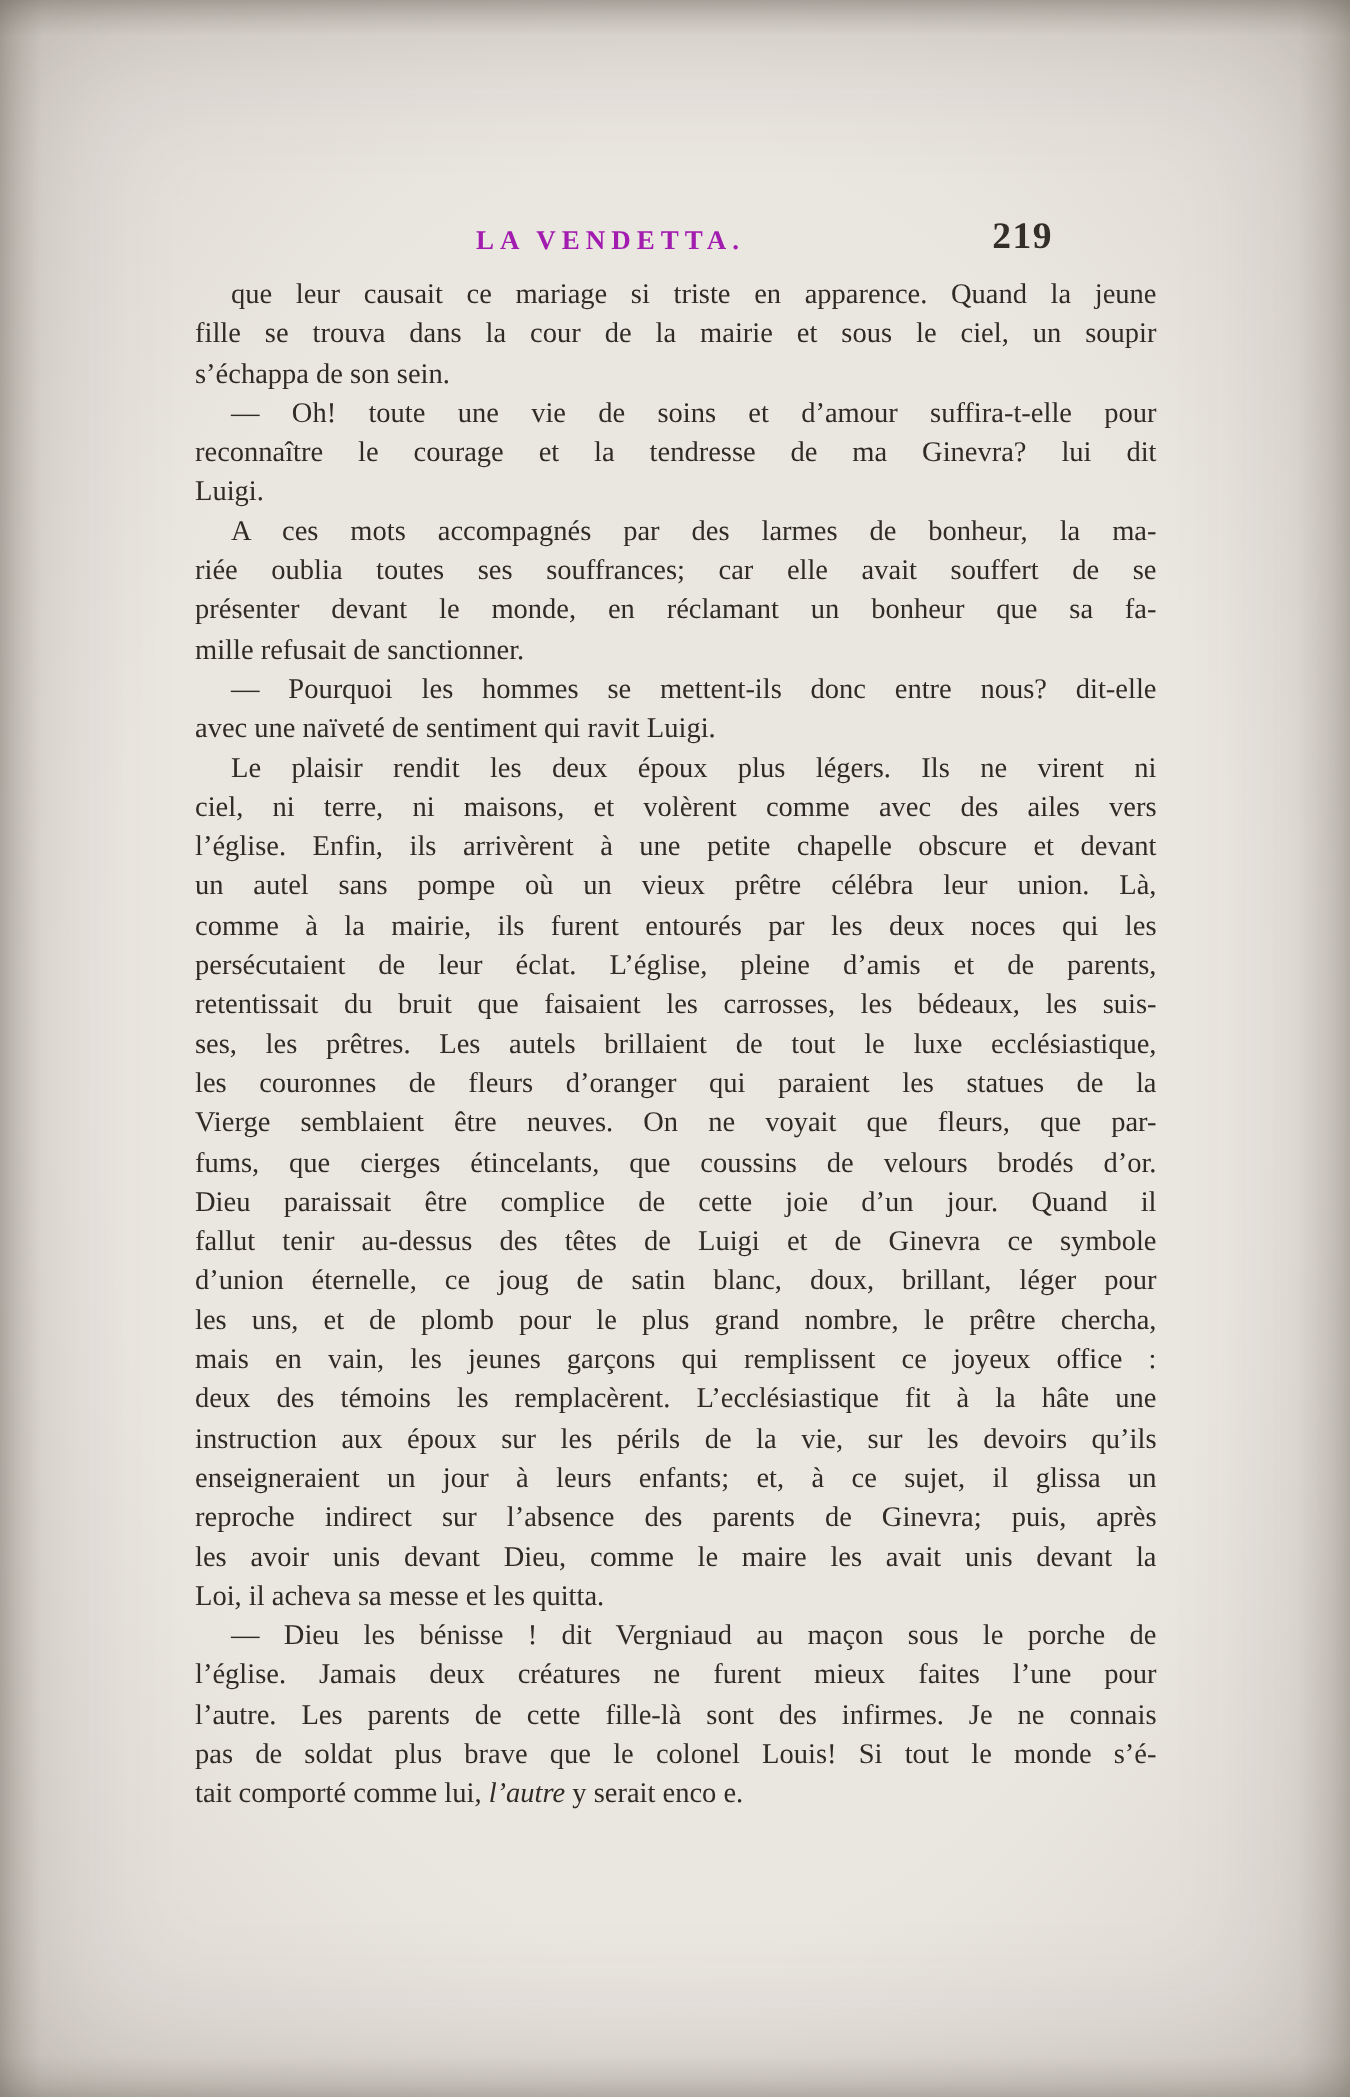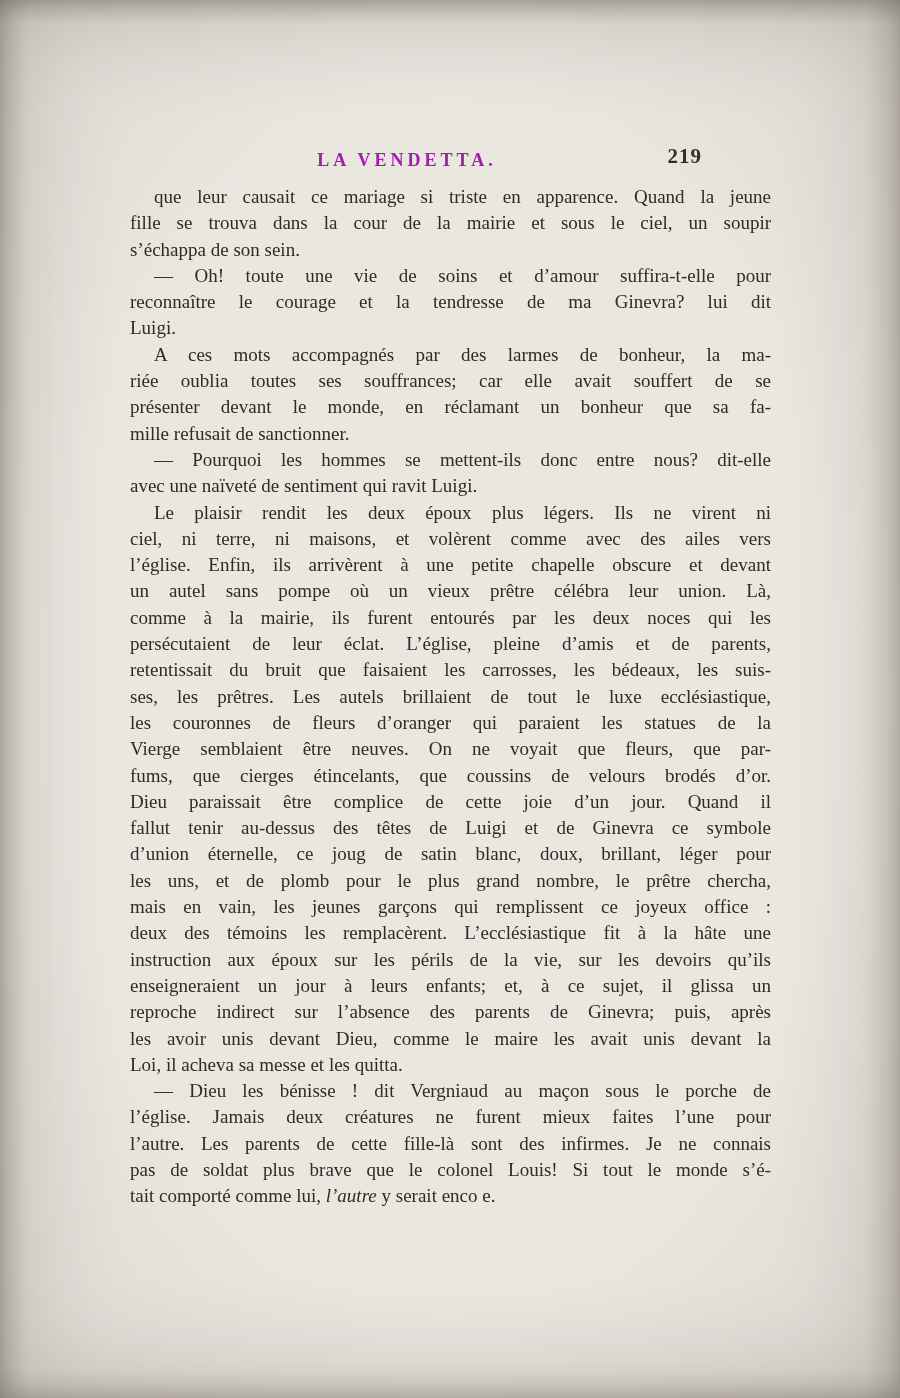--- a/index.html
+++ b/index.html
@@ -38,21 +38,21 @@
     text-align: center;
     padding-right: 86px;
     font-size: 18px;
     letter-spacing: 4px;
     font-weight: bold;
     color: #a21caf;
   }
   .page-number {
     position: absolute;
     right: 68px; top: -6px;
-    font-size: 21px;
+    font-size: 25px;
     font-weight: bold;
     letter-spacing: 1px;
     color: #332e26;
   }
   .text-block {
     margin: 4px 130px 0 130px;
     width: 641px;
     color: #302b24;
     font-size: 19px;
     line-height: 26.3px;

